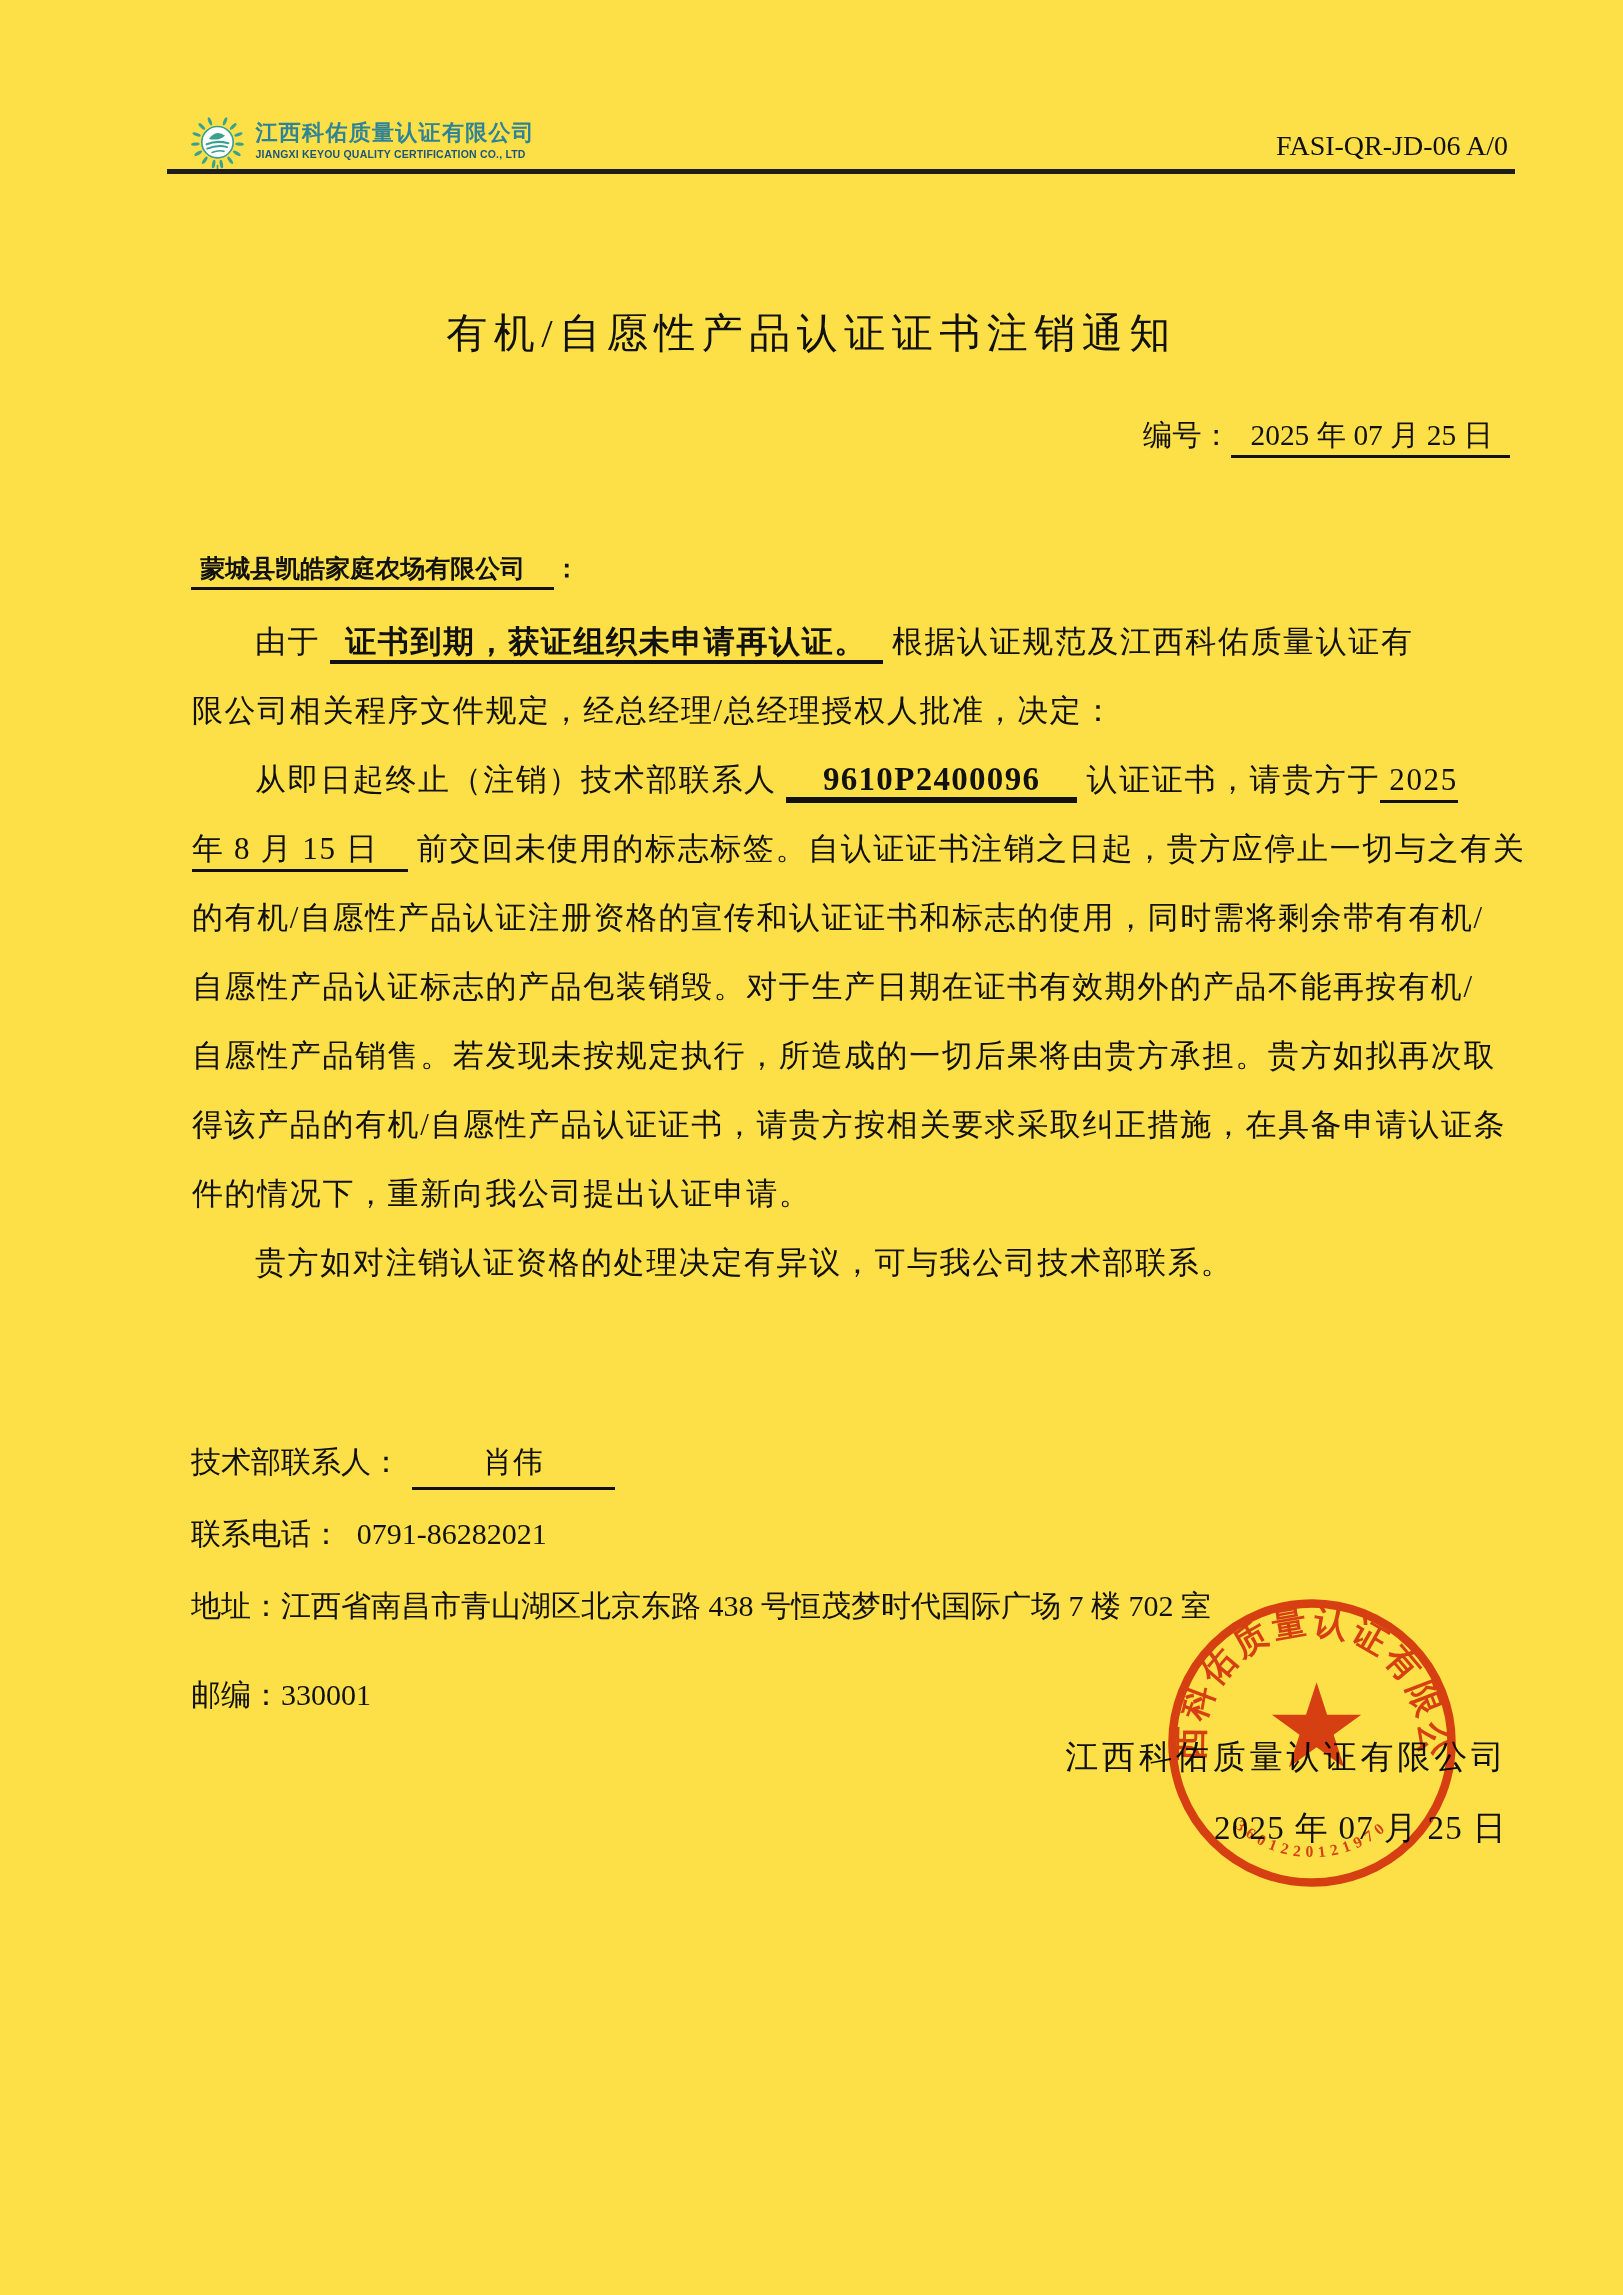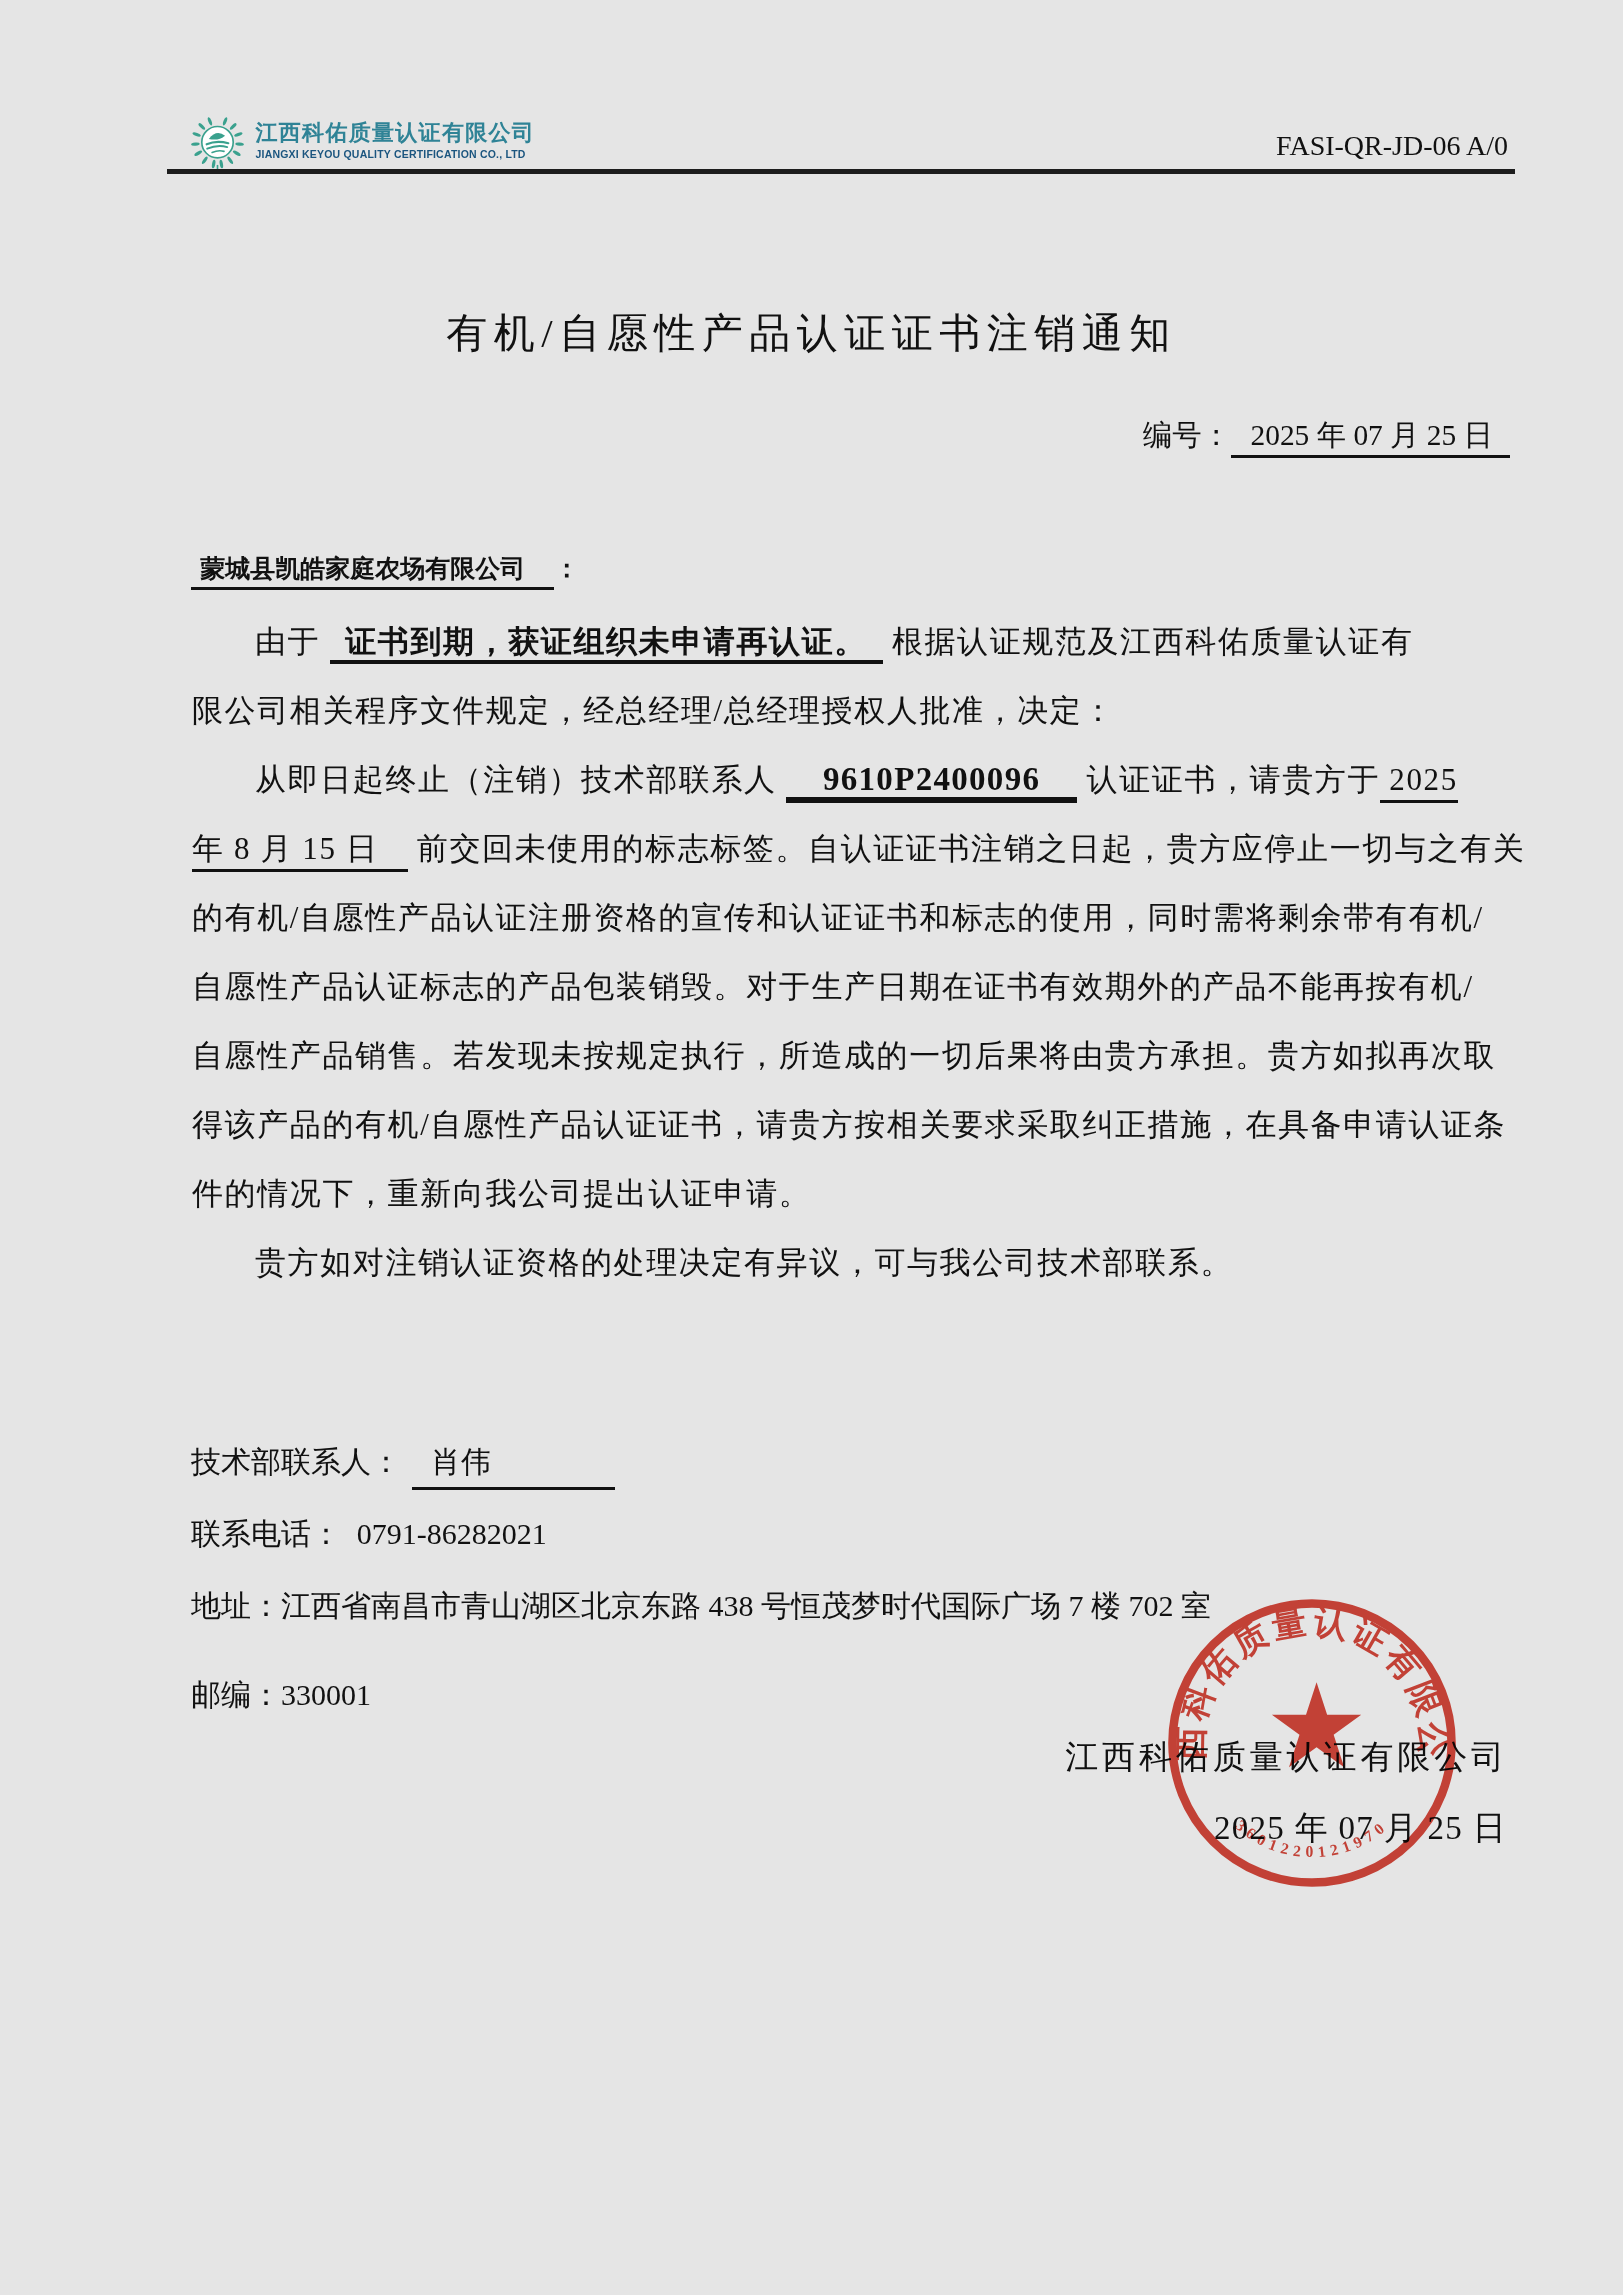--- a/index.html
+++ b/index.html
@@ -1,17 +1,17 @@
 <!DOCTYPE html>
 <html style="font-size:10.5px"><head>
 <meta charset="utf-8">
 <style>
   html,body { margin:0; padding:0; background:#ffffff; }
   .page {
-    position:relative; width:1623px; height:2295px; background:#e5e5e5;
+    position:relative; width:1623px; height:2295px; background:#fde047;
     overflow:hidden; font-family:"Liberation Serif","DejaVu Serif",serif; color:#111111;
   }
   .abs { position:absolute; }
 
   
   .logo { left:190px; top:114px; display:flex; align-items:flex-start; gap:10.5px; }
   .emblem-svg { width:55px; height:65px; display:block; }
   .logo-text { padding-top:5.2px; font-family:"Liberation Sans","DejaVu Sans",sans-serif; }
   .logo-zh { font-size:22px; line-height:27.5px; font-weight:700; color:#2f8396; letter-spacing:1.3px; }
   .logo-en { font-size:10.5px; line-height:14.4px; font-weight:700; color:#1b557f; letter-spacing:0.2px; }
@@ -32,21 +32,21 @@
   .bline { height:69px; line-height:69px; white-space:nowrap; }
   .ind { text-indent:63px; }
   .reason { font-weight:700; border-bottom:4.6px solid #111; padding:0 15.7px 1.3px 15.7px; }
   .certno { font-weight:700; font-size:33px; letter-spacing:1.3px; border-bottom:6.5px solid #111; padding:0 37px; }
   .useg { border-bottom:3.3px solid #111; padding-bottom:2.6px;text-align:right; }
   .useg-lead { border-bottom:3.9px solid #111; padding:0 29px 2.6px 0; }
 
   
   .contact-line { left:191px; font-size:30px; }
   .c1 { top:1442px; } .c2 { top:1514px; } .c3 { top:1586px; } .c4 { top:1675px; }
-  .tech-name { display:inline-block; min-width:164px; text-align:left;
+  .tech-name { display:inline-block; min-width:164px; text-align:center;
                border-bottom:3.3px solid #111; padding:0 19.6px 3.9px 19.6px; margin-left:10.5px; }
   .phone-value { margin-left:15.7px; }
 
   
   .sign-company { top:1735px; right:115px; font-size:33px; letter-spacing:3.9px; }
   .sign-date { top:1806px; right:116px; font-size:33px; letter-spacing:1.3px; }
 
   
   .stamp { left:1162px; top:1593px; width:300px; height:300px; z-index:5;
            mix-blend-mode:multiply; opacity:0.92; }

